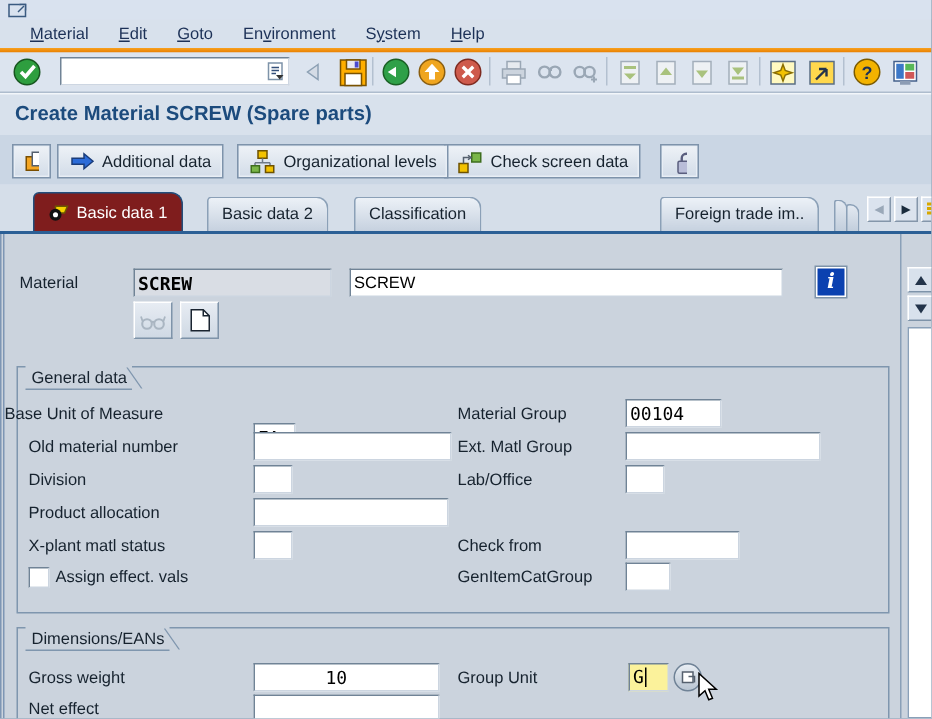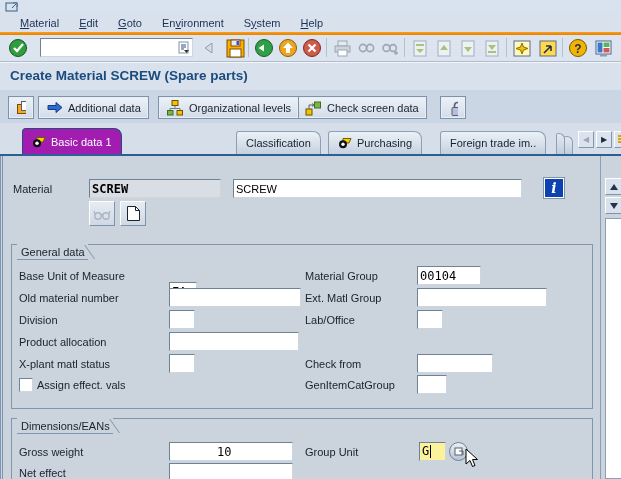--- a/index.html
+++ b/index.html
@@ -19,21 +19,21 @@
   .cmdfield input{flex:1;border:none;outline:none;height:15px;min-width:0;background:transparent;}
   .titlerow{position:absolute;left:0;top:62px;width:621px;height:27px;background:#d8e1ec;border-top:1px solid #f2f6fa;}
   .pagetitle{position:absolute;left:10px;top:5px;font-size:13.5px;font-weight:bold;color:#1c4b7d;}
   .apptoolbar{position:absolute;left:0;top:90px;width:621px;height:33px;background:#cad6e4;}
   .abtn{position:absolute;top:6px;height:23px;border:1px solid #7e93ab;background:linear-gradient(#eef2f7,#d2dce8);
     display:flex;align-items:center;gap:5px;padding:0 7px;font-size:11px;color:#16222e;box-shadow:0 0 0 1px #e8eef5 inset;}
   
   .tabstrip{position:absolute;left:0;top:123px;width:621px;height:31px;background:#d5dee9;}
   .tab{position:absolute;bottom:0;height:22px;line-height:21px;padding:0 9px;background:linear-gradient(#ecf1f7,#c6d1df);
     border:1px solid #8ba0b7;border-bottom:none;border-radius:3px 8px 0 0;color:#16222e;display:flex;align-items:center;gap:5px;}
-  .tab.active{height:25px;line-height:24px;background:#a21caf;color:#fff;border-color:#234d7a;border-radius:4px 8px 0 0;}
+  .tab.active{height:25px;line-height:24px;background:#7f1d1d;color:#fff;border-color:#234d7a;border-radius:4px 8px 0 0;}
   .ghost-tab{position:absolute;bottom:0;width:7px;height:20px;background:linear-gradient(#e3e9f1,#c2cedc);border:1px solid #8ba0b7;border-bottom:none;border-radius:2px 6px 0 0;}
   .tab-scroll{position:absolute;top:8px;width:16px;height:17px;background:#dbe3ee;border:1px solid #fff;border-right-color:#8496aa;border-bottom-color:#8496aa;font-size:8px;display:flex;align-items:center;justify-content:center;padding:0;}
   .tabline{position:absolute;left:0;top:154px;width:621px;height:2px;background:#2b5f95;}
   
   .content{position:absolute;left:0;top:156px;width:621px;height:323px;background:#cbd3dd;border-left:3px double #7e96b4;box-sizing:border-box;}
   .lbl{position:absolute;color:#16222e;white-space:nowrap;}
   .fld{position:absolute;height:19px;box-sizing:border-box;border:1px solid #708396;border-right-color:#ccd5e0;border-bottom-color:#ccd5e0;
     background:#fff;font-family:"DejaVu Sans Mono","Liberation Mono",monospace;font-size:12px;padding:0 2px;color:#000;}
   input.fld{outline:none;}
   .fld.ro{background:#d9dde4;font-weight:bold;}
@@ -251,30 +251,25 @@
 
   <div class="tabstrip">
     <div class="tab active" style="left:22px">
       <svg width="14" height="12">
         <path d="M5 1.5 h8 l-2 4.5 h-6 Z" fill="#f5d100" stroke="#6e5a00"></path>
         <circle cx="5" cy="7.2" r="4" fill="#111"></circle>
           <circle cx="5" cy="7.2" r="1.7" fill="#fff"></circle>
       </svg>
       <span>Basic data 1</span>
     </div>
+    <div class="tab" style="left:138px">
+      <span>Basic data 2</span>
+    </div>
     <div class="tab" style="left:236px">
       <span>Classification</span>
-    </div>
-    <div class="tab" style="left:328px">
-      <svg width="14" height="12">
-        <path d="M5 1.5 h8 l-2 4.5 h-6 Z" fill="#f5d100" stroke="#6e5a00"></path>
-        <circle cx="5" cy="7.2" r="4" fill="#111"></circle>
-          <circle cx="5" cy="7.2" r="1.7" fill="#fff"></circle>
-      </svg>
-      <span>Purchasing</span>
     </div>
     <div class="tab" style="left:440px">
       <span>Foreign trade im..</span>
     </div>
     <div class="ghost-tab" style="left:556px"></div>
     <div class="ghost-tab" style="left:564px;height:17px"></div>
     <button class="tab-scroll" style="left:578px">
       <span style="color:#9aa8b8">◀</span>
     </button>
     <button class="tab-scroll" style="left:596px">
@@ -308,21 +303,21 @@
         <path d="M9.5 1.5 v4 h4" fill="none" stroke="#1a2430"></path>
       </svg>
     </button>
 
     <div class="grp" style="left:8px;top:88px;width:580px;height:163px">
       <div class="grphdr">
         <span>General data</span>
         <span class="grpslash"></span>
       </div>
     </div>
-    <div class="lbl" style="left:16px;top:114px">Base Unit of Measure</div>
+    <div class="lbl" style="left:0;top:114px">Base Unit of Measure</div>
     <input class="fld" style="left: 166px; top: 126px; width: 28px;" value="EA">
     <div class="lbl" style="left:302px;top:114px">Material Group</div>
     <input class="fld" style="left: 414px; top: 110px; width: 64px;" value="00104">
 
     <div class="lbl" style="left:16px;top:136px">Old material number</div>
     <input class="fld" style="left: 166px; top: 132px; width: 132px;" value="">
     <div class="lbl" style="left:302px;top:136px">Ext. Matl Group</div>
     <input class="fld" style="left: 414px; top: 132px; width: 130px;" value="">
 
     <div class="lbl" style="left:16px;top:158px">Division</div>

